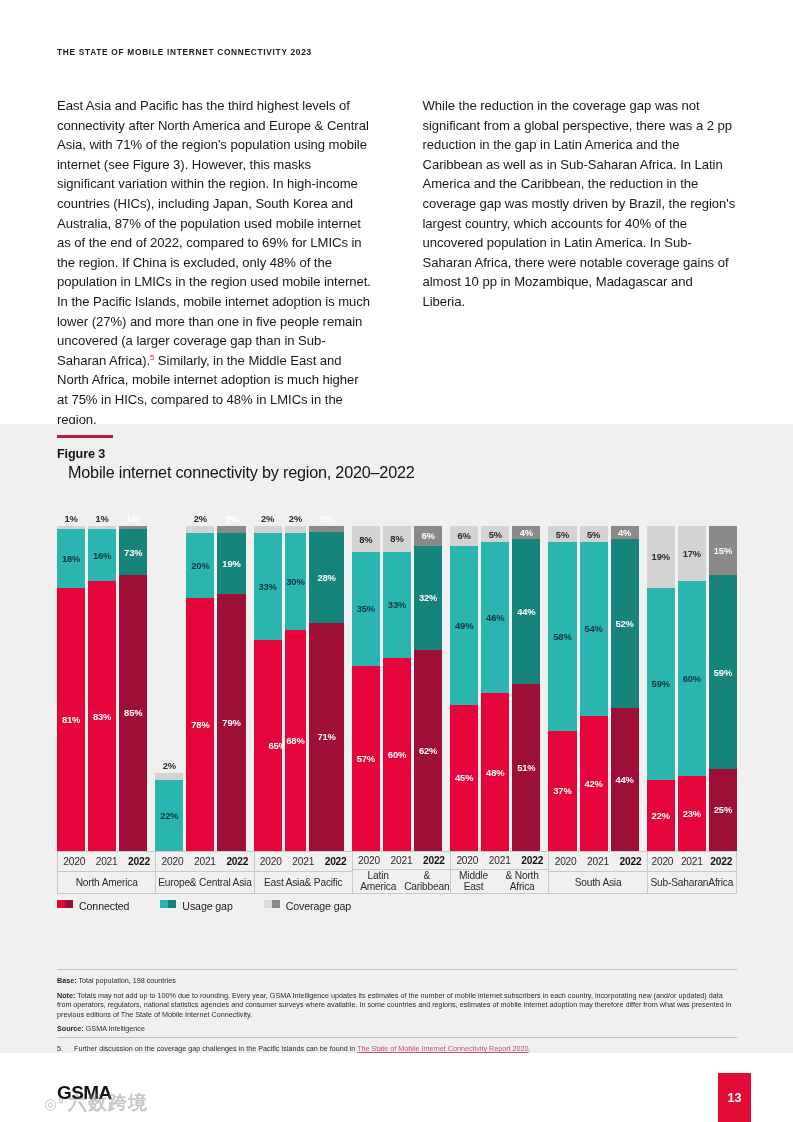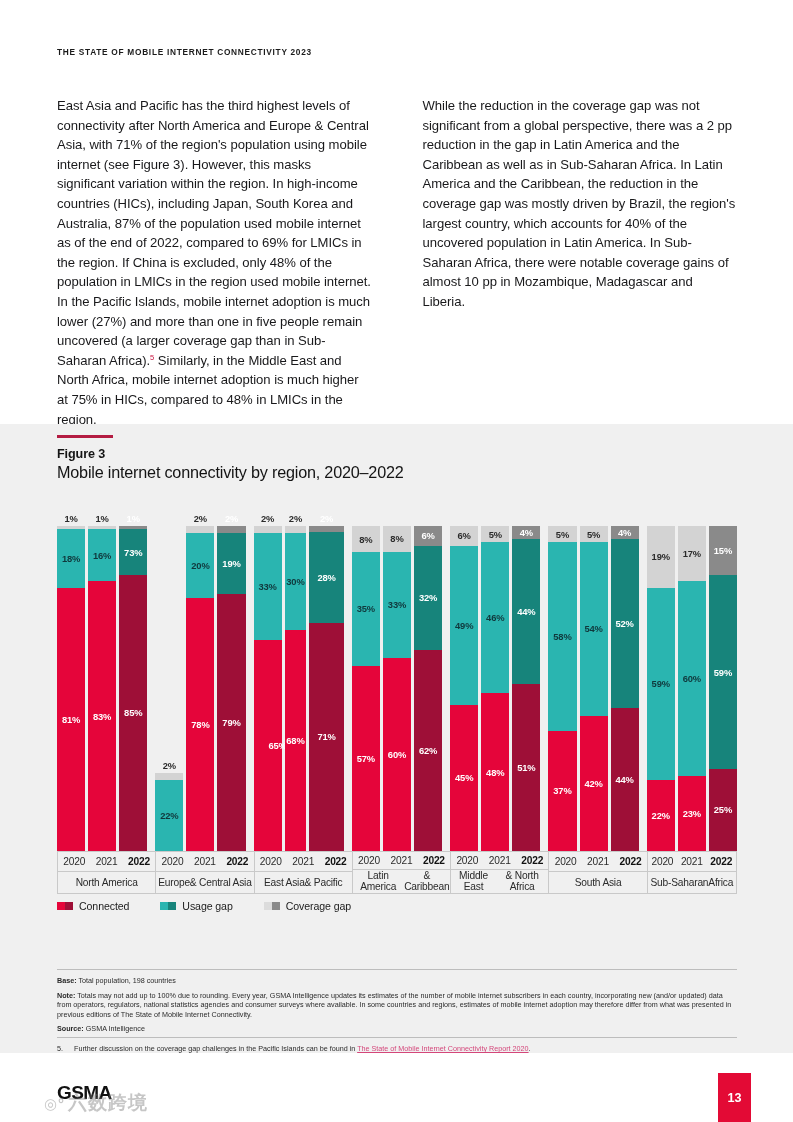--- a/index.html
+++ b/index.html
@@ -36,21 +36,21 @@
   }
   .rule-accent{
     position:absolute;left:57px;top:11px;width:56px;height:3.4px;
     background:#b41c42;
   }
   .fig-num{
     position:absolute;left:57px;top:447px;
     font-size:12.6px;font-weight:bold;color:#141414;letter-spacing:-0.1px;
   }
   .fig-title{
-    position:absolute;left:57px;top:463px;
+    position:absolute;left:68px;top:463px;
     font-size:16.2px;color:#141414;letter-spacing:-0.2px;
   }
 
   
   .chart{
     position:absolute;left:57px;top:526px;width:680px;height:366px;
   }
   .plot{
     position:relative;width:100%;height:325px;
     display:flex;align-items:flex-end;
@@ -106,21 +106,21 @@
     flex:1;display:flex;align-items:center;justify-content:center;
     text-align:center;font-size:10.2px;line-height:11.6px;color:#2b2b2b;
     border-top:1px solid #c9c9c9;letter-spacing:-0.2px;
   }
 
   
   .legend{
     position:absolute;left:57px;top:900px;
     display:flex;align-items:center;gap:31px;
   }
-  .legend-item{display:flex;align-items:center;}
+  .legend-item{display:flex;}
   .sw{width:8px;height:8px;display:inline-block;}
   .sw2{margin-right:6px;}
   .legend-item span.lbl{font-size:10.6px;color:#1c1c1c;letter-spacing:-0.1px;}
 
   
   .notes-rule{
     position:absolute;left:57px;top:969px;width:680px;height:1px;background:#bdbdbd;
   }
   .notes{
     position:absolute;left:57px;top:976px;width:680px;

